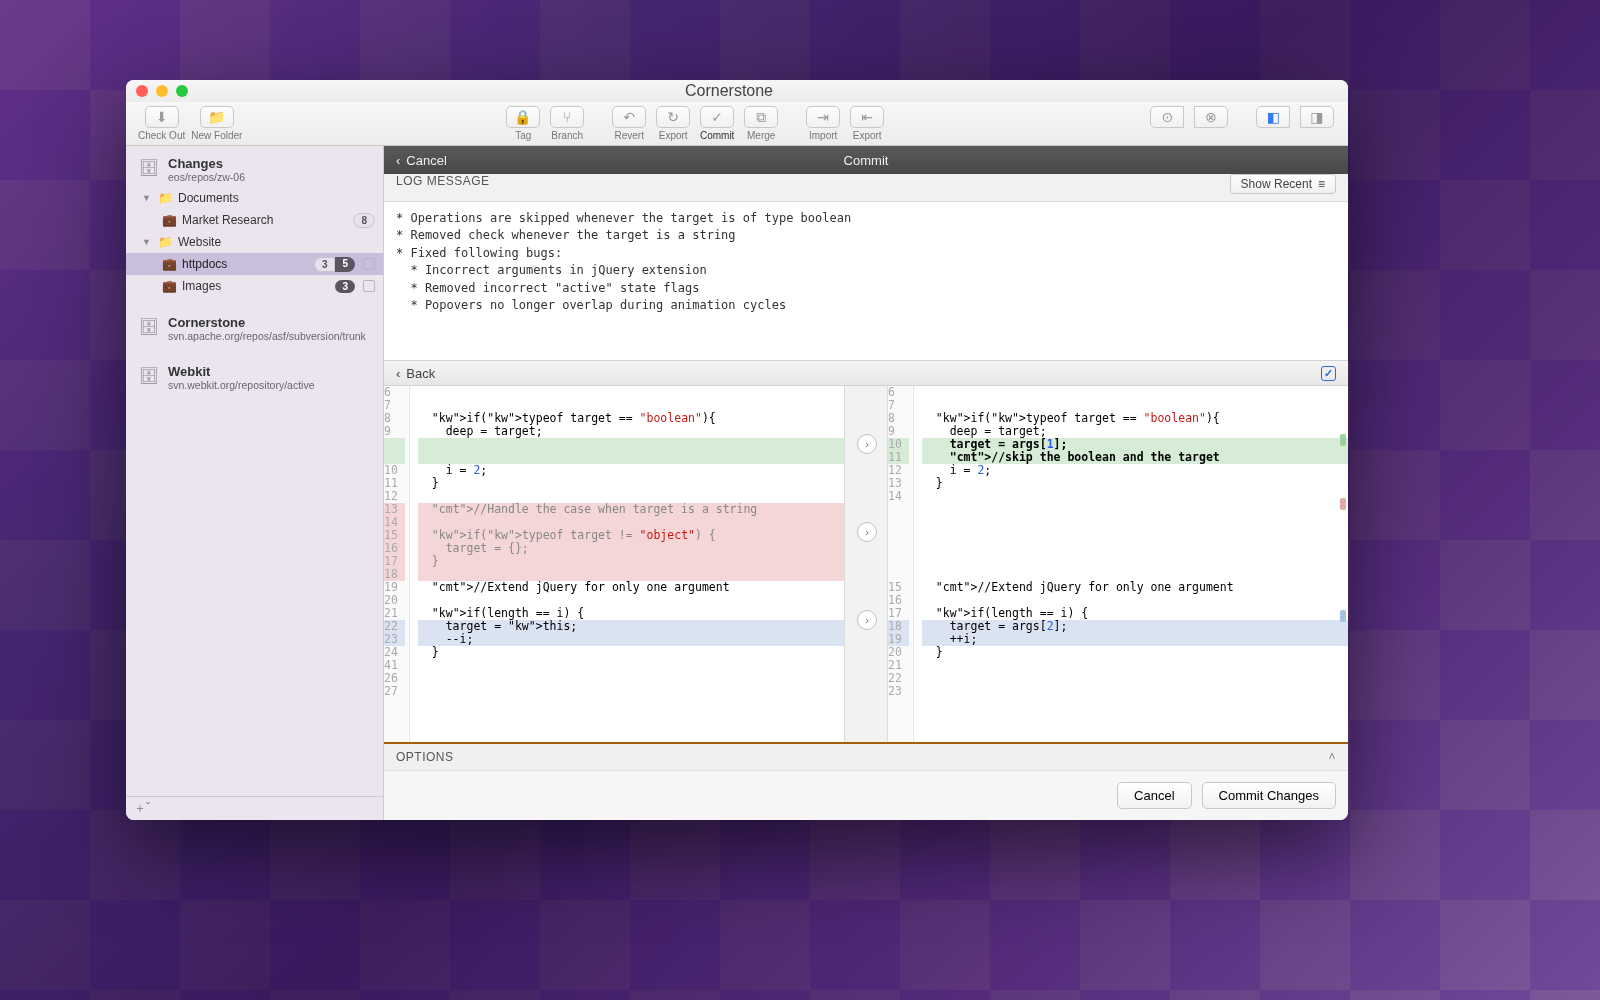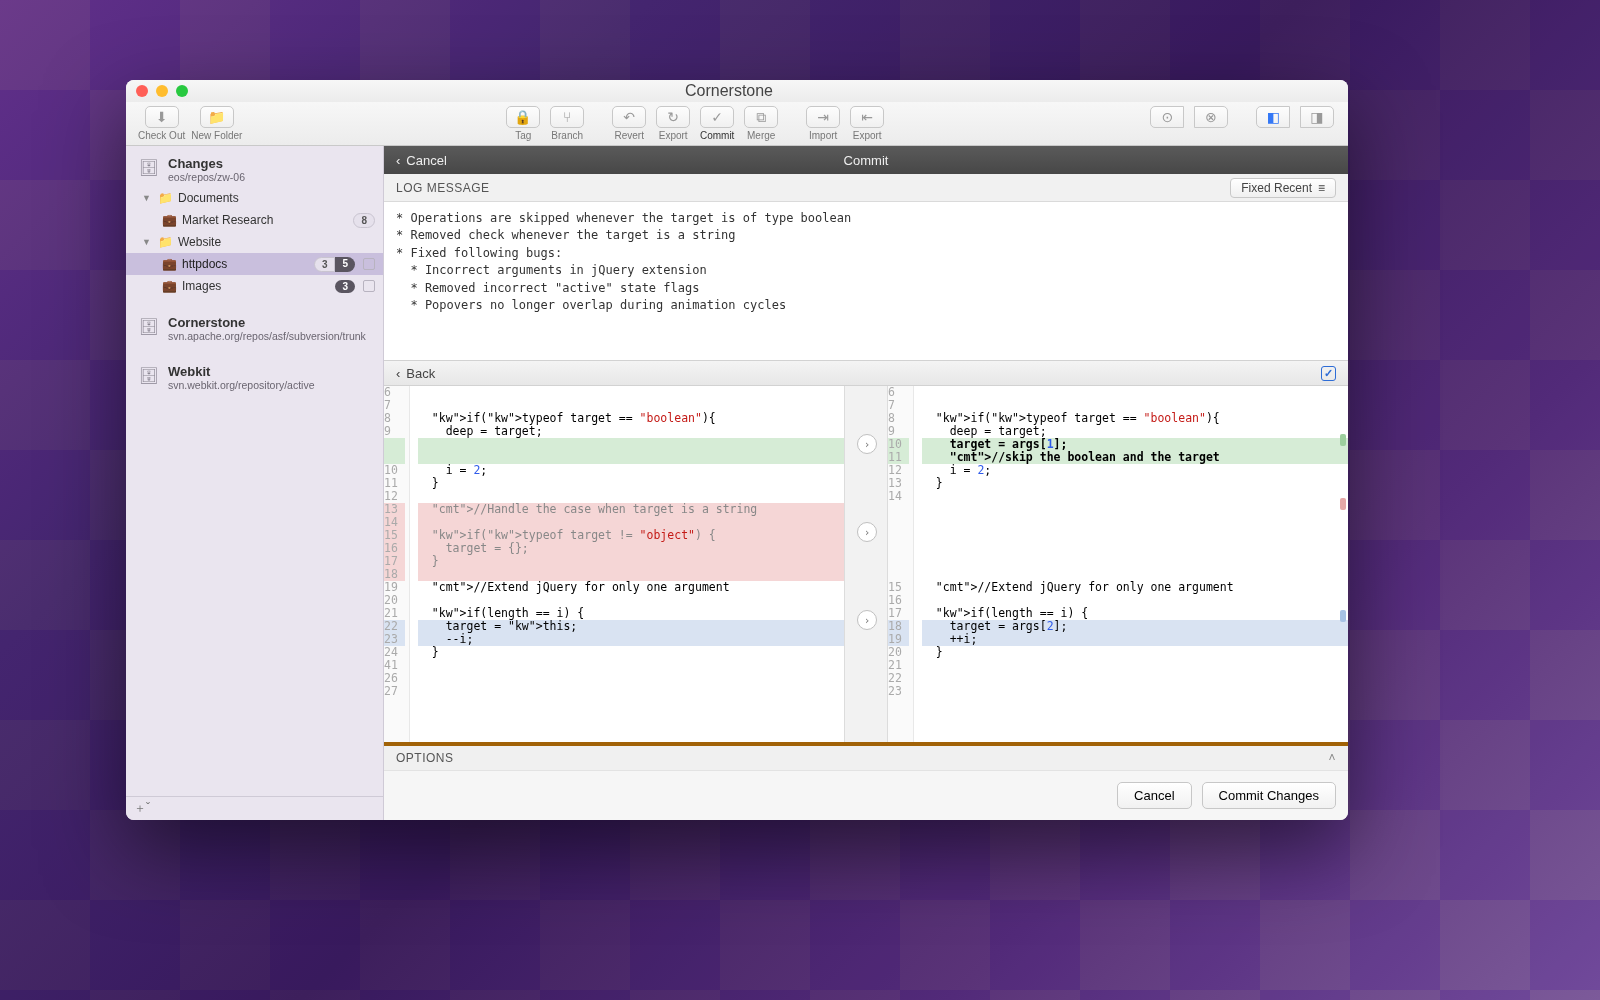--- a/index.html
+++ b/index.html
@@ -128,21 +128,21 @@
 .breadcrumb {
   height: 28px; background: linear-gradient(#5a5a5a, #474747);
   display: flex; align-items: center; padding: 0 12px;
   color: #eee; font-size: 13px; position: relative;
 }
 .breadcrumb .cancel { display: flex; align-items: center; gap: 6px; cursor: pointer; }
 .breadcrumb .center {
   position: absolute; left: 0; right: 0; text-align: center; font-weight: 500;
 }
 .logmsg-head {
-  height: 28px; display: flex; align-items: center;
+  height: 28px; display: flex; align-items: flex-start;
   padding: 0 12px; background: #f1f1f1;
   border-bottom: 1px solid #dadada;
 }
 .logmsg-head .title { font-size: 12px; color: #555; letter-spacing: 0.5px; }
 .logmsg-head .spacer { flex: 1; }
 .show-recent {
   font-size: 12px; color: #444;
   background: linear-gradient(#fff, #f0f0f0);
   border: 1px solid #c8c8c8; border-radius: 4px;
   padding: 2px 10px; display: flex; align-items: center; gap: 6px;
@@ -206,21 +206,21 @@
   display: flex; align-items: center; justify-content: center;
   font-size: 11px; color: #777;
 }
 .statusbar {
   height: 20px; border-top: 1px solid #dcdcdc; background: #f4f4f4;
   display: flex; align-items: center; padding: 0 12px;
   font-size: 10.5px; color: #666; gap: 18px;
 }
 .statusbar .icons { color: #6a8bc7; display: flex; gap: 14px; align-items: center;}
 .options {
-  height: 28px; background: #f0f0f0; border-top: 4px solid #a16207;
+  height: 28px; background: #f0f0f0; border-top: 2px solid #a16207;
   display: flex; align-items: center; padding: 0 12px;
   font-size: 12px; color: #555; letter-spacing: 0.5px;
 }
 .options .chev { margin-left: auto; color: #888; }
 .footer {
   height: 50px; background: #f6f6f6; border-top: 1px solid #e3e3e3;
   display: flex; align-items: center; justify-content: flex-end;
   padding: 0 12px; gap: 10px;
 }
 .footbtn {
@@ -387,21 +387,21 @@
           <span>‹</span>
           <span>Cancel</span>
         </div>
         <div class="center">Commit</div>
       </div>
 
       <div class="logmsg-head">
         <span class="title">LOG MESSAGE</span>
         <span class="spacer"></span>
         <div class="show-recent">
-          <span>Fixed Recent</span>
+          <span>Show Recent</span>
           <span>≡</span>
         </div>
       </div>
       <div class="logmsg-body">* Operations are skipped whenever the target is of type boolean
 * Removed check whenever the target is a string
 * Fixed following bugs:
   * Incorrect arguments in jQuery extension
   * Removed incorrect "active" state flags
   * Popovers no longer overlap during animation cycles</div>
 

